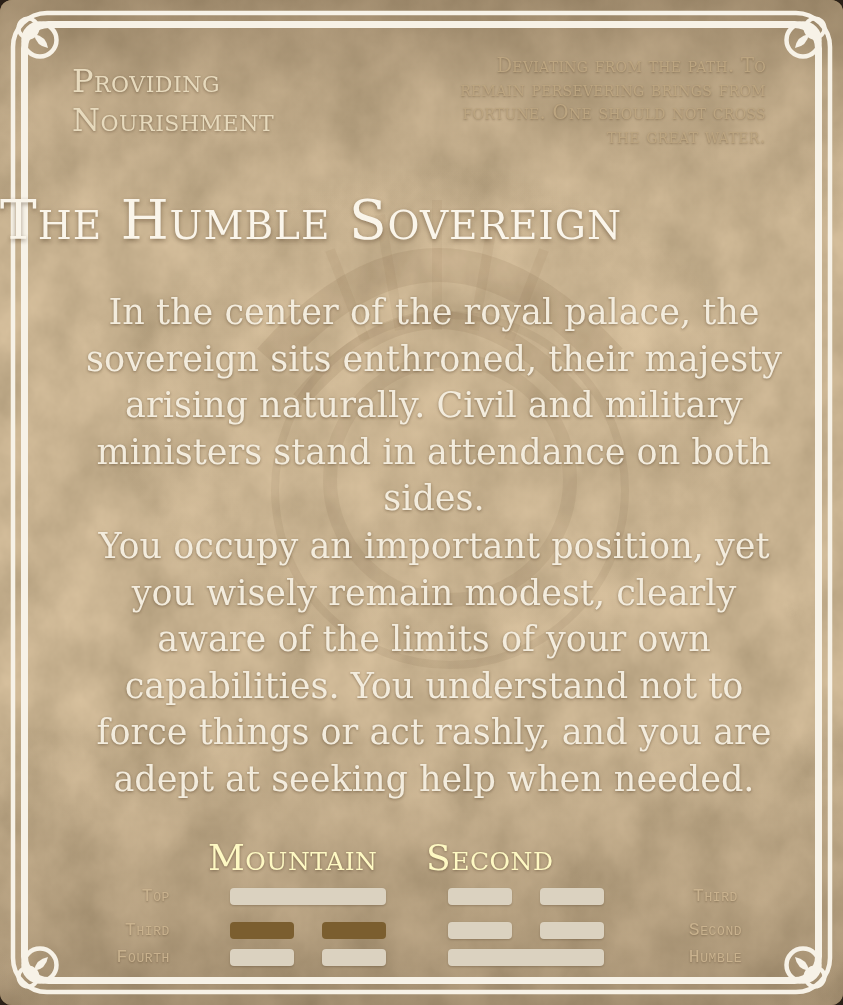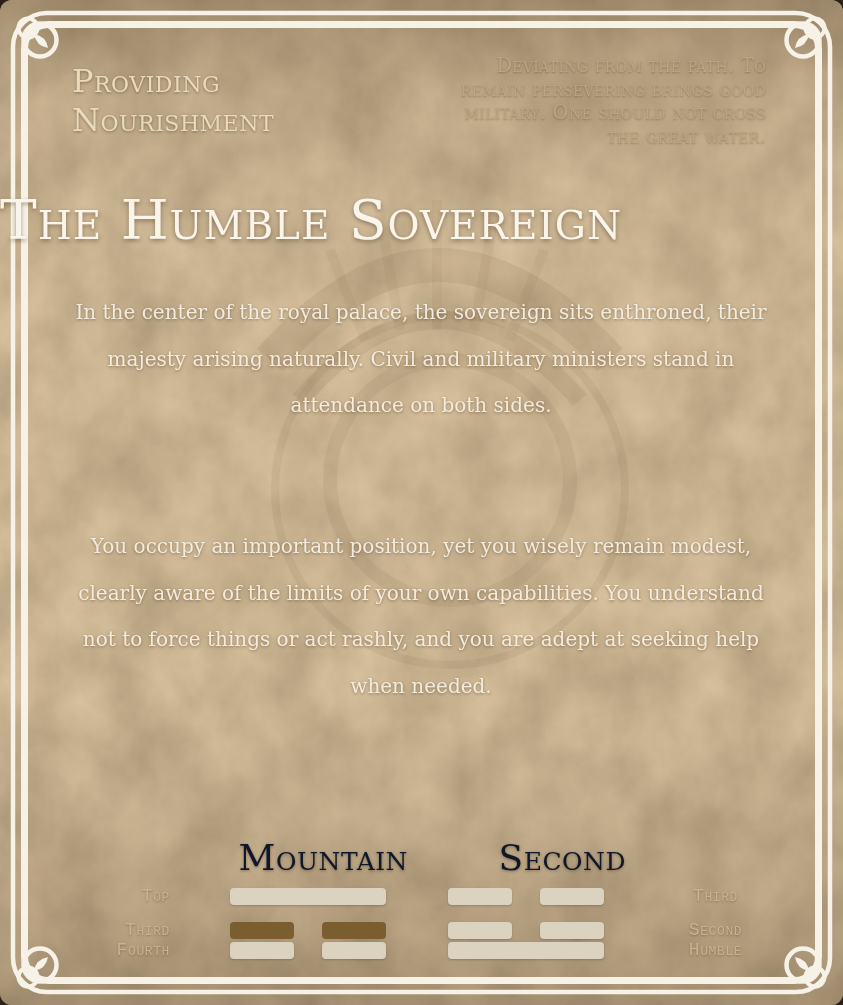--- a/index.html
+++ b/index.html
@@ -50,34 +50,34 @@
   .cardtitle {
     position: absolute; left: 0; top: 188px; width: 100%;
     text-align: left; white-space: nowrap;
     font-size: 55px; line-height: 64px;
     color: #faf5ea;
     letter-spacing: 1px;
     text-shadow: 0 2px 4px rgba(60,40,20,0.45);
   }
 
   .para {
-    position: absolute; left: 71px; width: 700px;
+    position: absolute; left: 84px; width: 700px;
     text-align: center;
-    font-size: 20px; line-height: 46.5px;
+    font-size: 35px; line-height: 46.5px;
     color: #f3ecdd;
     text-shadow: 0 1px 3px rgba(65,42,20,0.45);
   }
   .para.p1 { top: 289px; }
   .para.p2 { top: 523px; }
 
   .trigram-name {
     position: absolute; top: 836px; width: 200px;
-    text-align: right;
+    text-align: left;
     font-size: 36px; line-height: 44px;
-    color: #0f172a;
+    color: #fef9c3;
     letter-spacing: 0.5px;
     text-shadow: 0 1px 3px rgba(60,40,20,0.45);
   }
   .trigram-name.upper { left: 208px; }
   .trigram-name.lower { left: 426px; }
 
   
   .hexagram { position: absolute; left: 60px; top: 888px; width: 723px; height: 88px; }
   .hexrow { position: absolute; left: 0; width: 100%; height: 17px; font-family: Liberation Mono, monospace; }
   .hexlabel {
@@ -139,21 +139,21 @@
     <rect x="13" y="13" width="817" height="979" rx="34" fill="none" stroke="#f7f2e7" stroke-width="4.5"></rect>
     <rect x="24.5" y="24.5" width="794" height="956" rx="24" fill="none" stroke="#f7f2e7" stroke-width="7"></rect>
     <use href="#knot"></use>
     <use href="#knot" transform="translate(843 0) scale(-1 1)"></use>
     <use href="#knot" transform="translate(0 1005) scale(1 -1)"></use>
     <use href="#knot" transform="translate(843 1005) scale(-1 -1)"></use>
   </svg>
 
   <div class="hexname smallcaps">Providing Nourishment</div>
 
-  <div class="linetext smallcaps">Deviating from the path. To remain persevering brings good military. One should not cross the great water.</div>
+  <div class="linetext smallcaps">Deviating from the path. To remain persevering brings from fortune. One should not cross the great water.</div>
 
   <h1 class="cardtitle smallcaps" style="margin:0; font-weight:normal;">The Humble Sovereign</h1>
 
   <div class="para p1">In the center of the royal palace, the sovereign sits enthroned, their majesty arising naturally. Civil and military ministers stand in attendance on both sides.</div>
 
   <div class="para p2">You occupy an important position, yet you wisely remain modest, clearly aware of the limits of your own capabilities. You understand not to force things or act rashly, and you are adept at seeking help when needed.</div>
 
   <div class="trigram-name upper smallcaps">Mountain</div>
 
   <div class="trigram-name lower smallcaps">Second</div>
@@ -175,21 +175,21 @@
         <div class="hexline lleft changing">
           <div class="bar seg s1"></div>
           <div class="bar seg s2"></div>
         </div>
         <div class="hexline lright">
           <div class="bar seg s1"></div>
           <div class="bar seg s2"></div>
         </div>
         <div class="hexlabel smallcaps right">Second</div>
       </div>
-      <div class="hexrow" style="top: 54px; padding-left: 20px;">
+      <div class="hexrow" style="top: 61px; padding-left: 20px;">
         <div class="hexlabel smallcaps left">Fourth</div>
         <div class="hexline lleft">
           <div class="bar seg s1"></div>
           <div class="bar seg s2"></div>
         </div>
         <div class="hexline lright">
           <div class="bar full"></div>
         </div>
         <div class="hexlabel smallcaps right">Humble</div>
       </div>

